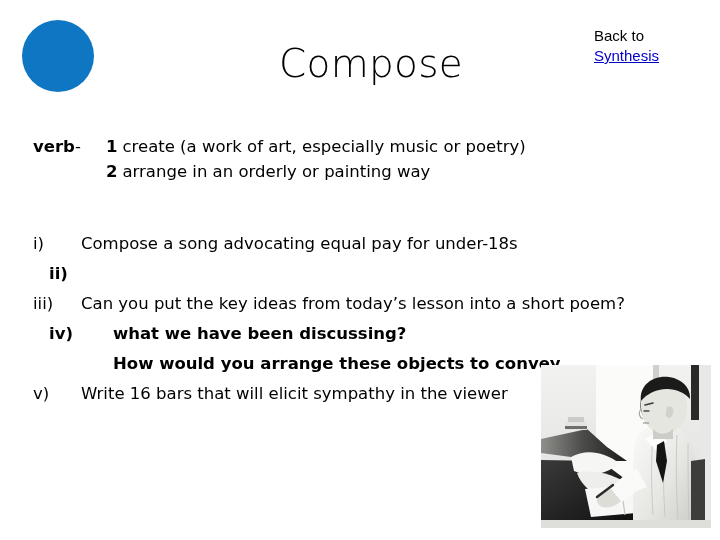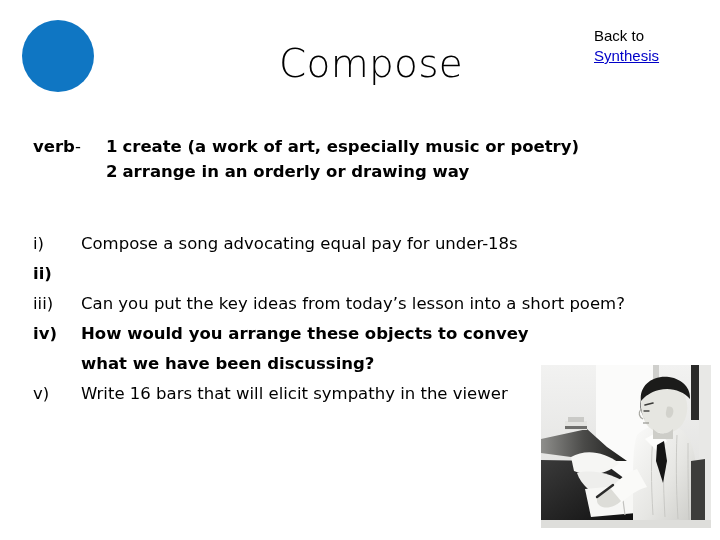--- a/index.html
+++ b/index.html
@@ -94,21 +94,21 @@
   .def-sense {
     flex: 0 0 auto;
     display: flex;
     align-items: flex-start;
   }
   .def-num {
     font-weight: bold;
     margin-right: 5px;
   }
   .def-text {
-    font-weight: bold;
+    font-weight: normal;
     white-space: nowrap;
   }
 
   
   .task-list {
     position: absolute;
     left: 33px;
     top: 229px;
     width: 665px;
     font-family: "DejaVu Sans", sans-serif;
@@ -123,20 +123,21 @@
     flex: 0 0 auto;
     width: 48px;
     white-space: nowrap;
   }
   .task-body {
     flex: 1 1 auto;
   }
   .task-item.bold .task-marker,
   .task-item.bold .task-body {
     font-weight: bold;
+    margin-left: 16px;
   }
   .task-line {
     display: block;
     white-space: nowrap;
   }
 
   
   .photo {
     position: absolute;
     left: 541px;
@@ -175,21 +176,21 @@
     <span class="def-sense">
       <span class="def-num">1</span>
       <span class="def-text">create (a work of art, especially music or poetry)</span>
     </span>
   </div>
 
   <div class="def-row">
     <span class="def-pos"></span>
     <span class="def-sense">
       <span class="def-num">2</span>
-      <span class="def-text">arrange in an orderly or drawing way</span>
+      <span class="def-text">arrange in an orderly or painting way</span>
     </span>
   </div>
 
 </div>
 
 <div class="task-list">
 
   <div class="task-item">
     <span class="task-marker">i)</span>
     <span class="task-body">
@@ -206,22 +207,22 @@
   <div class="task-item">
     <span class="task-marker">iii)</span>
     <span class="task-body">
       <span class="task-line">Can you put the key ideas from today’s lesson into a short poem?</span>
     </span>
   </div>
 
   <div class="task-item bold">
     <span class="task-marker">iv)</span>
     <span class="task-body">
+      <span class="task-line">what we have been discussing?</span>
       <span class="task-line">How would you arrange these objects to convey</span>
-      <span class="task-line">what we have been discussing?</span>
     </span>
   </div>
 
   <div class="task-item">
     <span class="task-marker">v)</span>
     <span class="task-body">
       <span class="task-line">Write 16 bars that will elicit sympathy in the viewer</span>
     </span>
   </div>
 

